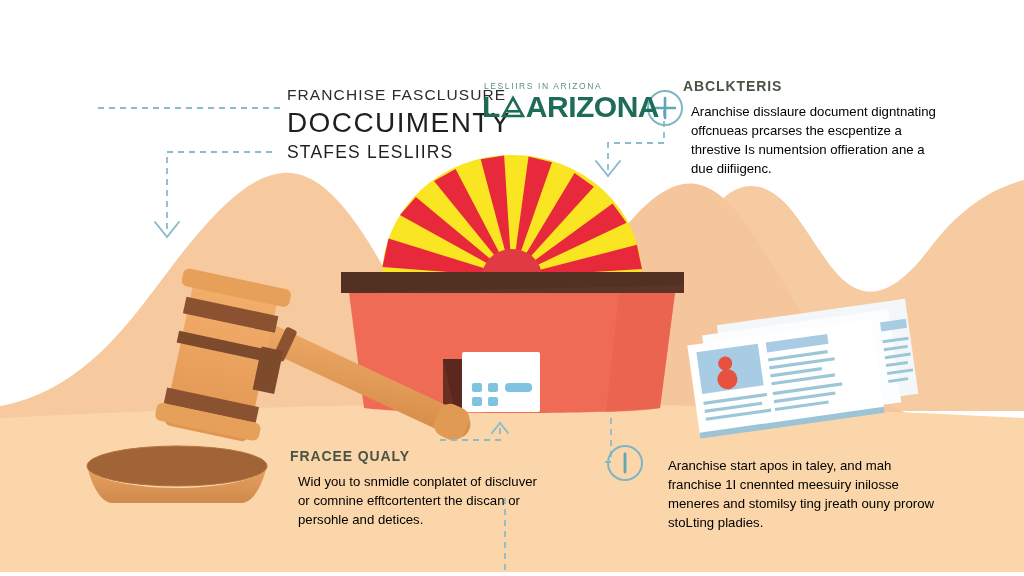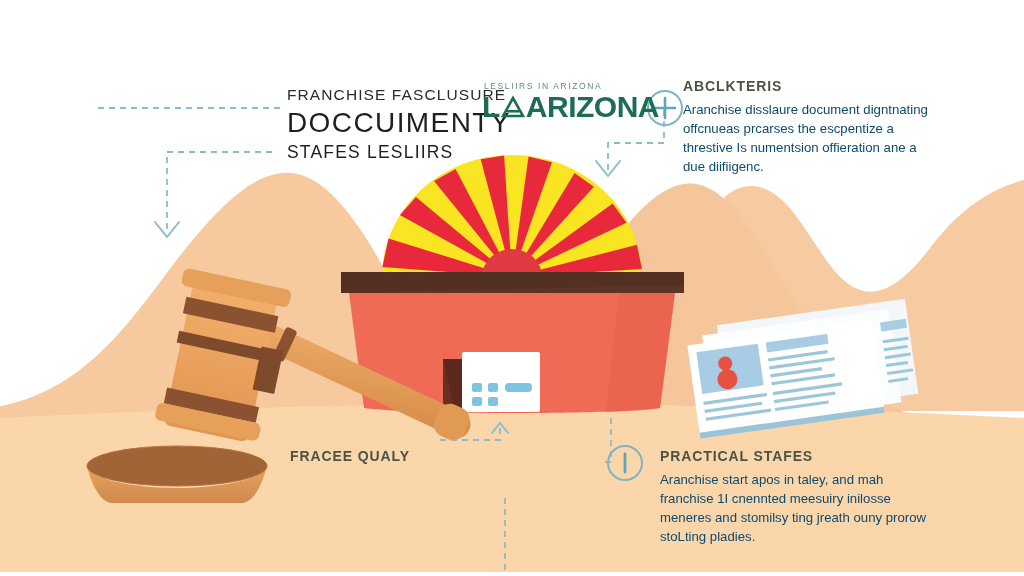--- a/index.html
+++ b/index.html
@@ -36,22 +36,22 @@
     font-weight: bold;
     letter-spacing: 0.9px;
     color: #4a5444;
     margin: 0 0 6px 0;
     white-space: nowrap;
   }
   .callout-body {
     font-family: "Liberation Sans", sans-serif;
     font-size: 13.2px;
     line-height: 19px;
-    color: #0c4a6e;
-    margin: 0;
+    color: #000000;
+    margin: 8px;
     max-width: 300px;
   }
 
   
   #heading-block {
     position: absolute;
     left: 287px;
     top: 86px;
     z-index: 30;
   }
@@ -334,20 +334,20 @@
     <path d="M20,11 L20,29" stroke="#5fa6b8" stroke-width="2.8" stroke-linecap="round"></path>
   </svg>
 
   <div class="callout" id="callout-benefits">
     <div class="callout-title">ABCLKTERIS</div>
     <div class="callout-body">Aranchise disslaure document digntnating offcnueas prcarses the escpentize a threstive Is numentsion offieration ane a due diifiigenc.</div>
   </div>
 
   <div class="callout" id="callout-process">
     <div class="callout-title">FRACEE QUALY</div>
+    <div class="callout-body">Wid you to snmidle conplatet of discluver or comnine efftcortentert the discan or persohle and detices.</div>
   </div>
 
   <div class="callout" id="callout-practical">
-    <div class="callout-title">PRACTICAL STAFES</div>
     <div class="callout-body">Aranchise start apos in taley, and mah franchise 1I cnennted meesuiry inilosse meneres and stomilsy ting jreath ouny prorow stoLting pladies.</div>
   </div>
 
 </div>
 
 </body></html>

